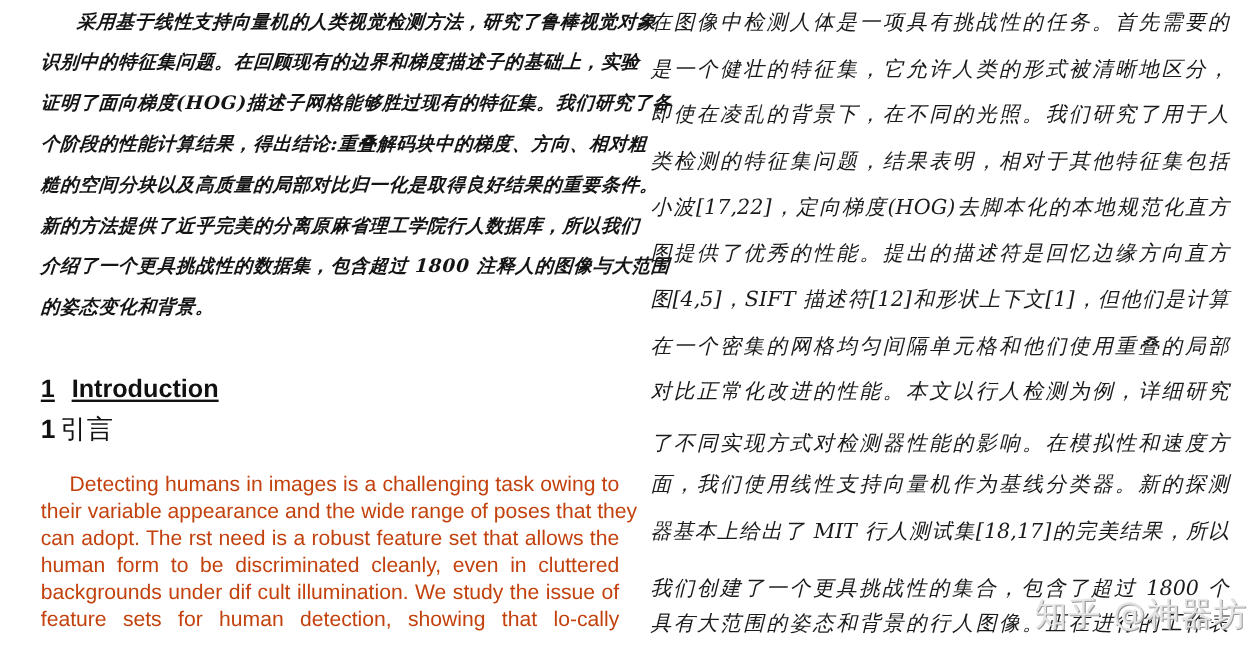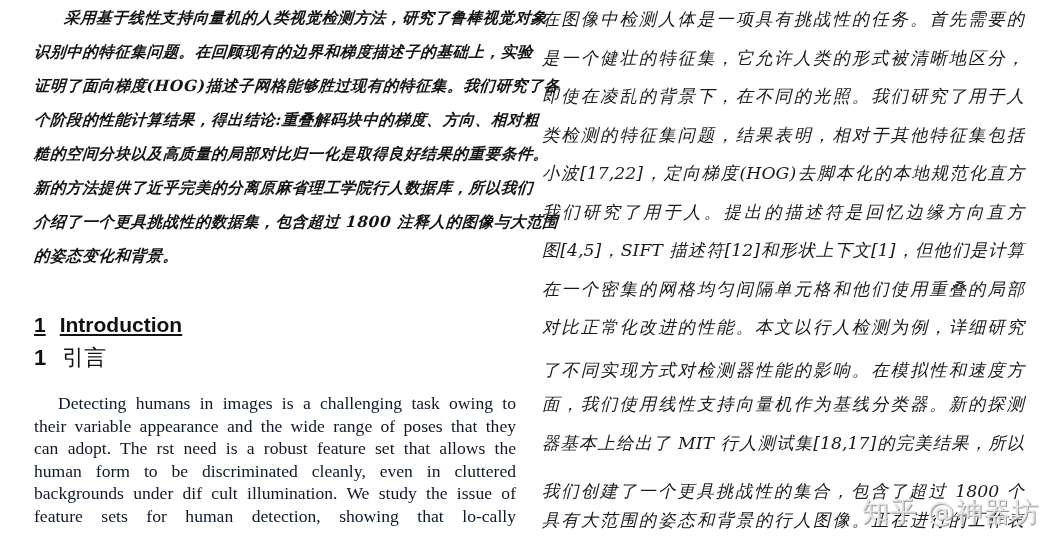--- a/index.html
+++ b/index.html
@@ -24,26 +24,26 @@
     font-family:"Liberation Sans", sans-serif; font-weight:bold; font-size:21px; color:#111;
     white-space:nowrap;
     text-decoration:underline;
   }
   .heading-en .num { margin-right:14px; }
   .heading-zh {
     position:absolute; left:0; top:343px;
     font-size:22px; color:#111; white-space:nowrap;
   }
   .heading-zh .num { font-family:"Liberation Sans", sans-serif; font-weight:bold; margin-right:4px; }
-  .heading-zh .txt { font-family:"DejaVu Serif", serif; font-weight:normal;margin-left:12px; }
+  .heading-zh .txt { font-family:"DejaVu Serif", serif; font-weight:normal; }
 
   .body-en { position:absolute; left:0; top:392px; width:482px; }
   .body-en .line {
     display:block; height:22.5px; line-height:22.5px;
-    font-family:Liberation Serif, serif; font-size:17.6px; color:#0f172a;
+    font-family:Liberation Sans, sans-serif; font-size:17.6px; color:#c2410c;
     text-align:justify; text-align-last:justify; white-space:nowrap;
   }
   .body-en .line.indent { padding-left:24px; box-sizing:border-box; }
 
   .right-line {
     position:absolute; left:0; width:482px; height:38.5px; line-height:38.5px;
     font-family:"DejaVu Serif", serif; font-size:17.3px; color:#1a1a1a;
     white-space:nowrap; text-align:justify; text-align-last:justify;font-style:italic;
   }
 
@@ -86,21 +86,21 @@
     <span class="line">feature sets for human detection, showing that lo-cally</span>
   </div>
 </div>
 
 <div class="col-right">
   <div class="right-line" style="top:0px">在图像中检测人体是一项具有挑战性的任务。首先需要的</div>
   <div class="right-line" style="top:38.5px">是一个健壮的特征集，它允许人类的形式被清晰地区分，</div>
   <div class="right-line" style="top:77px">即使在凌乱的背景下，在不同的光照。我们研究了用于人</div>
   <div class="right-line" style="top:115.5px">类检测的特征集问题，结果表明，相对于其他特征集包括</div>
   <div class="right-line" style="top:154px">小波[17,22]，定向梯度(HOG)去脚本化的本地规范化直方</div>
-  <div class="right-line" style="top:192.5px">我们研究了用于人。提出的描述符是回忆边缘方向直方</div>
+  <div class="right-line" style="top:192.5px">图提供了优秀的性能。提出的描述符是回忆边缘方向直方</div>
   <div class="right-line" style="top:231px">图[4,5]，SIFT 描述符[12]和形状上下文[1]，但他们是计算</div>
   <div class="right-line" style="top:269.5px">在一个密集的网格均匀间隔单元格和他们使用重叠的局部</div>
   <div class="right-line" style="top:308px">对比正常化改进的性能。本文以行人检测为例，详细研究</div>
   <div class="right-line" style="top:351px">了不同实现方式对检测器性能的影响。在模拟性和速度方</div>
   <div class="right-line" style="top:385px">面，我们使用线性支持向量机作为基线分类器。新的探测</div>
   <div class="right-line" style="top:423.5px">器基本上给出了 MIT 行人测试集[18,17]的完美结果，所以</div>
   <div class="right-line" style="top:472px">我们创建了一个更具挑战性的集合，包含了超过 1800 个</div>
   <div class="right-line" style="top:500.5px">具有大范围的姿态和背景的行人图像。正在进行的工作表</div>
 </div>
 

